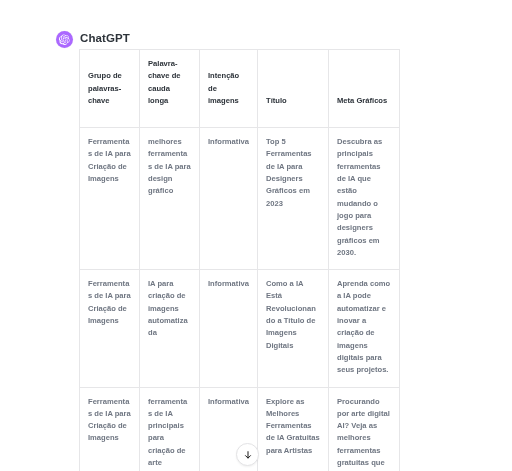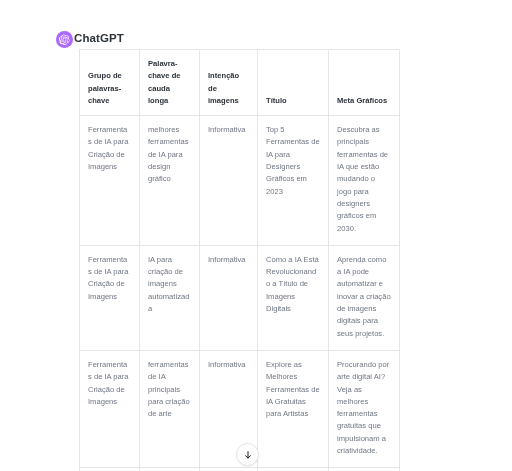--- a/index.html
+++ b/index.html
@@ -23,21 +23,21 @@
     overflow: hidden;
   }
 
   
   .msg-header {
     position: absolute;
     left: 56px;
     top: 30px;
     display: flex;
     align-items: center;
-    gap: 1px;
+    gap: 7px;
     height: 18px;
   }
   .avatar {
     width: 17px;
     height: 17px;
     border-radius: 50%;
     background: #ab68ff;
     display: flex;
     align-items: center;
     justify-content: center;
@@ -75,25 +75,25 @@
     text-align: left;
     line-height: 1.62;
     word-wrap: break-word;
     overflow-wrap: break-word;
   }
   table.seo-table th {
     font-size: 7.6px;
     font-weight: 700;
     color: #2d333a;
     vertical-align: bottom;
-    padding-bottom: 8px;
+    padding-bottom: 20px;
   }
   table.seo-table td {
     font-size: 7.6px;
-    font-weight: 400;
+    font-weight: 700;
     color: #6f7682;
   }
 
   
   col.c1 { width: 60px; }
   col.c2 { width: 60px; }
   col.c3 { width: 58px; }
   col.c4 { width: 71px; }
   col.c5 { width: 71px; }
 

